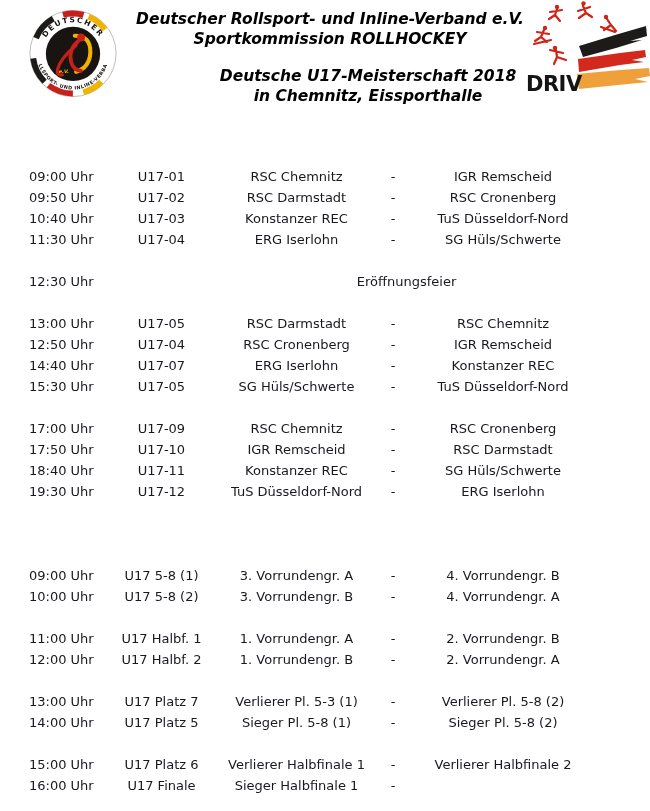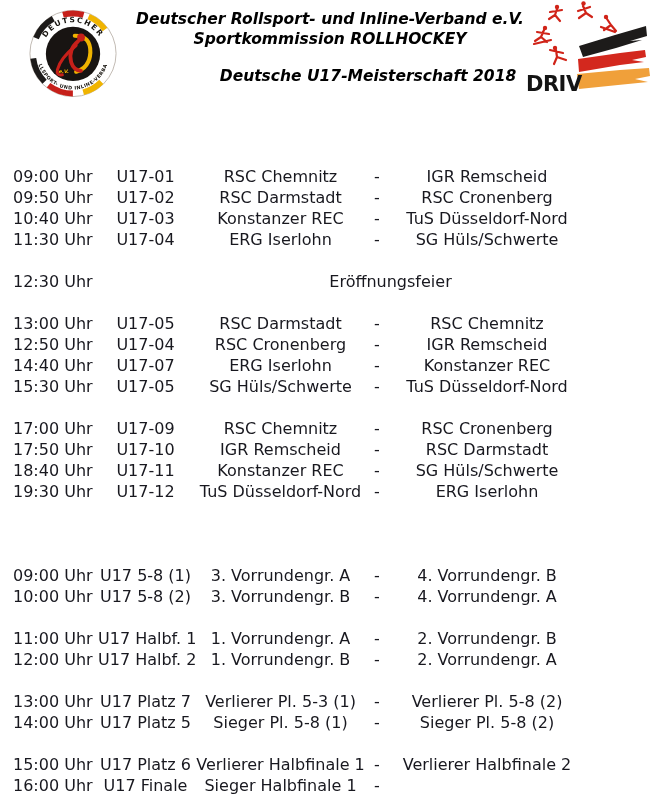--- a/index.html
+++ b/index.html
@@ -8,21 +8,21 @@
     font-family:"DejaVu Sans",sans-serif;color:#18181f;
   }
   
   .badge{position:absolute;left:26px;top:9px;width:94px;height:89px;}
   .driv-logo{position:absolute;left:520px;top:0px;width:130px;height:105px;}
   .hdr-group{position:absolute;text-align:center;font-weight:bold;font-style:italic;color:#000;white-space:nowrap;}
   .hdr-org{left:330px;top:9px;transform:translateX(-50%);font-size:15.5px;line-height:20px;}
   .hdr-event{left:352px;top:66px;transform:translateX(-50%);font-size:15.5px;line-height:20px;margin-left:16px;}
   
   .schedule{position:absolute;left:0;top:166px;width:650px;}
-  .row{display:grid;grid-template-columns:98px 95px 175px 18px 202px;height:21px;line-height:21px;font-size:16px;}
+  .row{display:grid;grid-template-columns:98px 95px 175px 18px 202px;height:21px;line-height:21px;font-size:13px;padding-left:16px;}
   .row.event{grid-template-columns:98px 95px 395px;}
   .cell{overflow:visible;white-space:nowrap;}
   .cell.time{padding-left:13px;text-align:left;}
   .cell.game,.cell.home,.cell.sep,.cell.away,.cell.event-label{text-align:center;}
   .gap{width:100%;}
 </style>
 </head>
 <body>
 
 <svg class="badge" viewBox="0 0 100 100" aria-hidden="true">
@@ -54,20 +54,21 @@
   </g>
   <text x="34" y="71.5" font-size="5.6" font-style="italic" font-weight="bold" fill="#f0b400" font-family="DejaVu Sans, sans-serif">e.V.</text>
 </svg>
 
 <div class="hdr-group hdr-org">
   <div>Deutscher Rollsport- und Inline-Verband e.V.</div>
   <div>Sportkommission ROLLHOCKEY</div>
 </div>
 <div class="hdr-group hdr-event">
   <div>Deutsche U17-Meisterschaft 2018</div>
+  <div>in Chemnitz, Eissporthalle</div>
 </div>
 
 <svg class="driv-logo" viewBox="0 0 130 105" aria-hidden="true">
 
   <g stroke="#d02318" stroke-width="2.2" stroke-linecap="round" fill="#d02318">
     <g transform="translate(36,7)">
       <circle cx="1" cy="0" r="2.2" stroke="none"></circle>
       <path fill="none" d="M1 2 L-1 8 M-6 5 L6 3 M-1 8 L-7 12 M-1 8 L4 14"></path>
     </g>
     <g transform="translate(62,4)">

